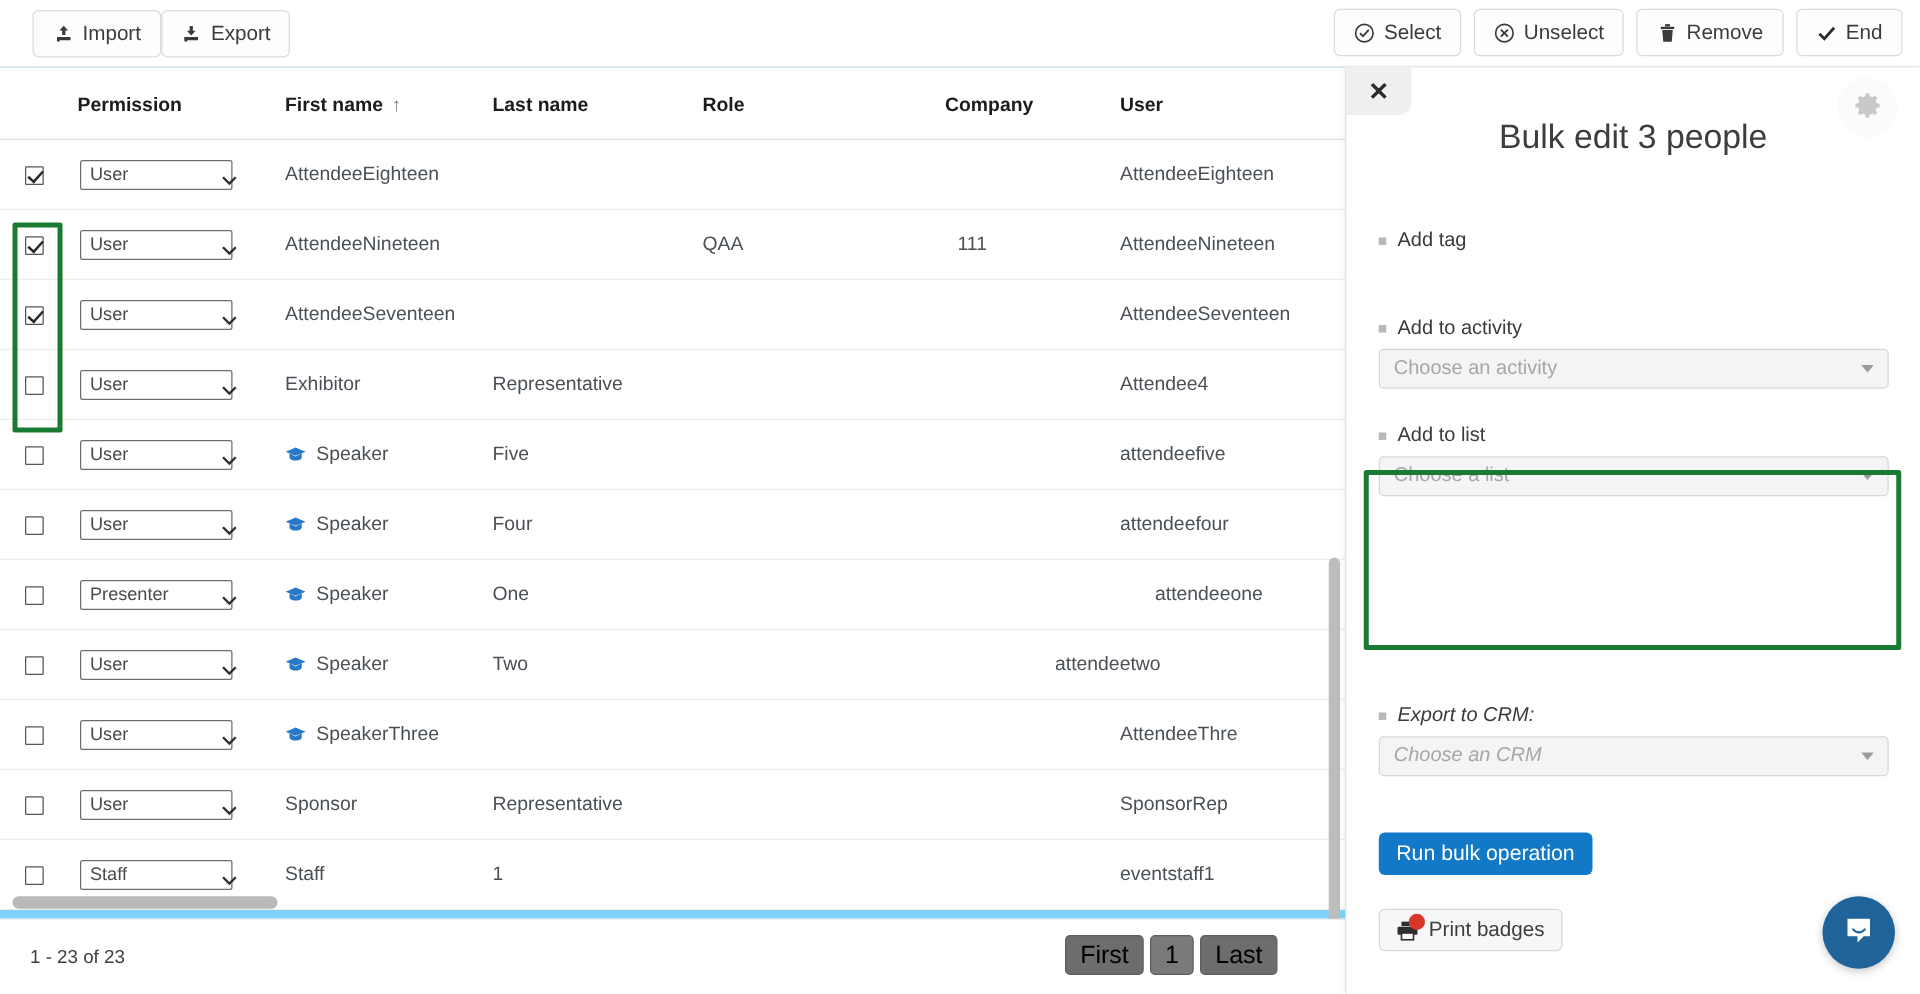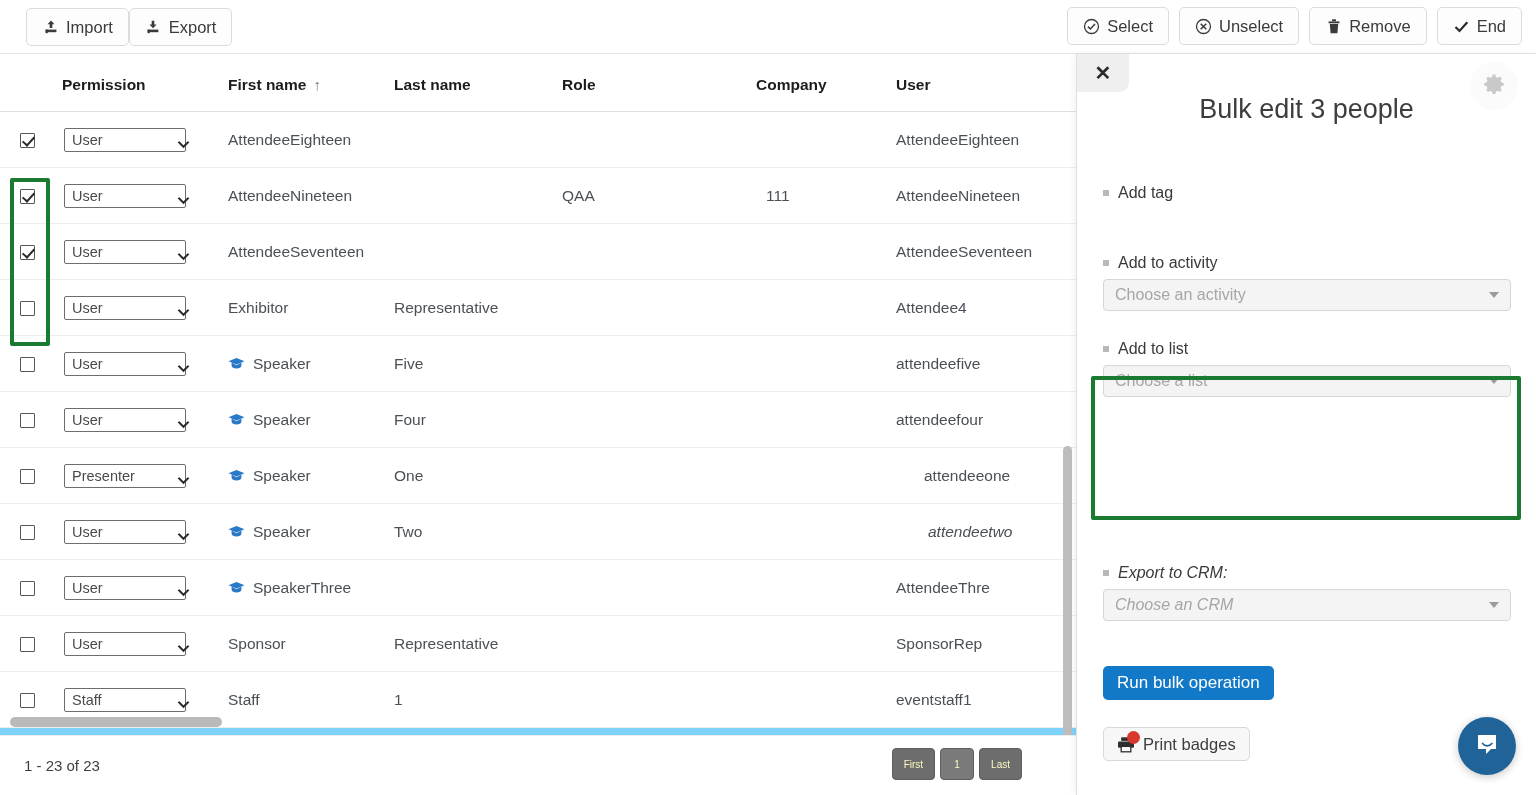--- a/index.html
+++ b/index.html
@@ -155,24 +155,24 @@
   }
   .pg-count {
     position: absolute; left: 24px; top: 21px;
     font-size: 15px; color: #3f3f3f;
   }
   .pager { position: absolute; right: 54px; top: 12px; display: flex; gap: 5px; }
   .pg-btn {
     min-width: 34px; height: 32px;
     padding: 0 11px;
     background: #6d6d6d;
-    color: #fef9c3;
+    color: #000000;
     border: 1px solid #5e5e5e;
     border-radius: 4px;
-    font-size: 10px;
+    font-size: 20px;
     display: flex; align-items: center; justify-content: center;
     cursor: pointer;
   }
   .pg-btn.cur { background: #7a7a7a; }
 
   
   .panel {
     position: absolute; right: 0; top: 54px;
     width: 460px; height: 741px;
     background: #ffffff;
@@ -611,21 +611,21 @@
           </div>
           <div class="cell" style="left: 394px;">
             <span>Two</span>
           </div>
           <div class="cell" style="left: 562px;">
             <span></span>
           </div>
           <div class="cell" style="left: 728px;">
             <span></span>
           </div>
-          <div class="cell" style="left: 928px; font-style: italic;">
+          <div class="cell" style="left: 844px;">
             <span>attendeetwo</span>
           </div>
         </div>
         <div class="row">
           <div class="cb-cell">
             <span class="cbx"></span>
           </div>
           <div class="perm-sel">
             <span>User</span>
             <span class="chev">

